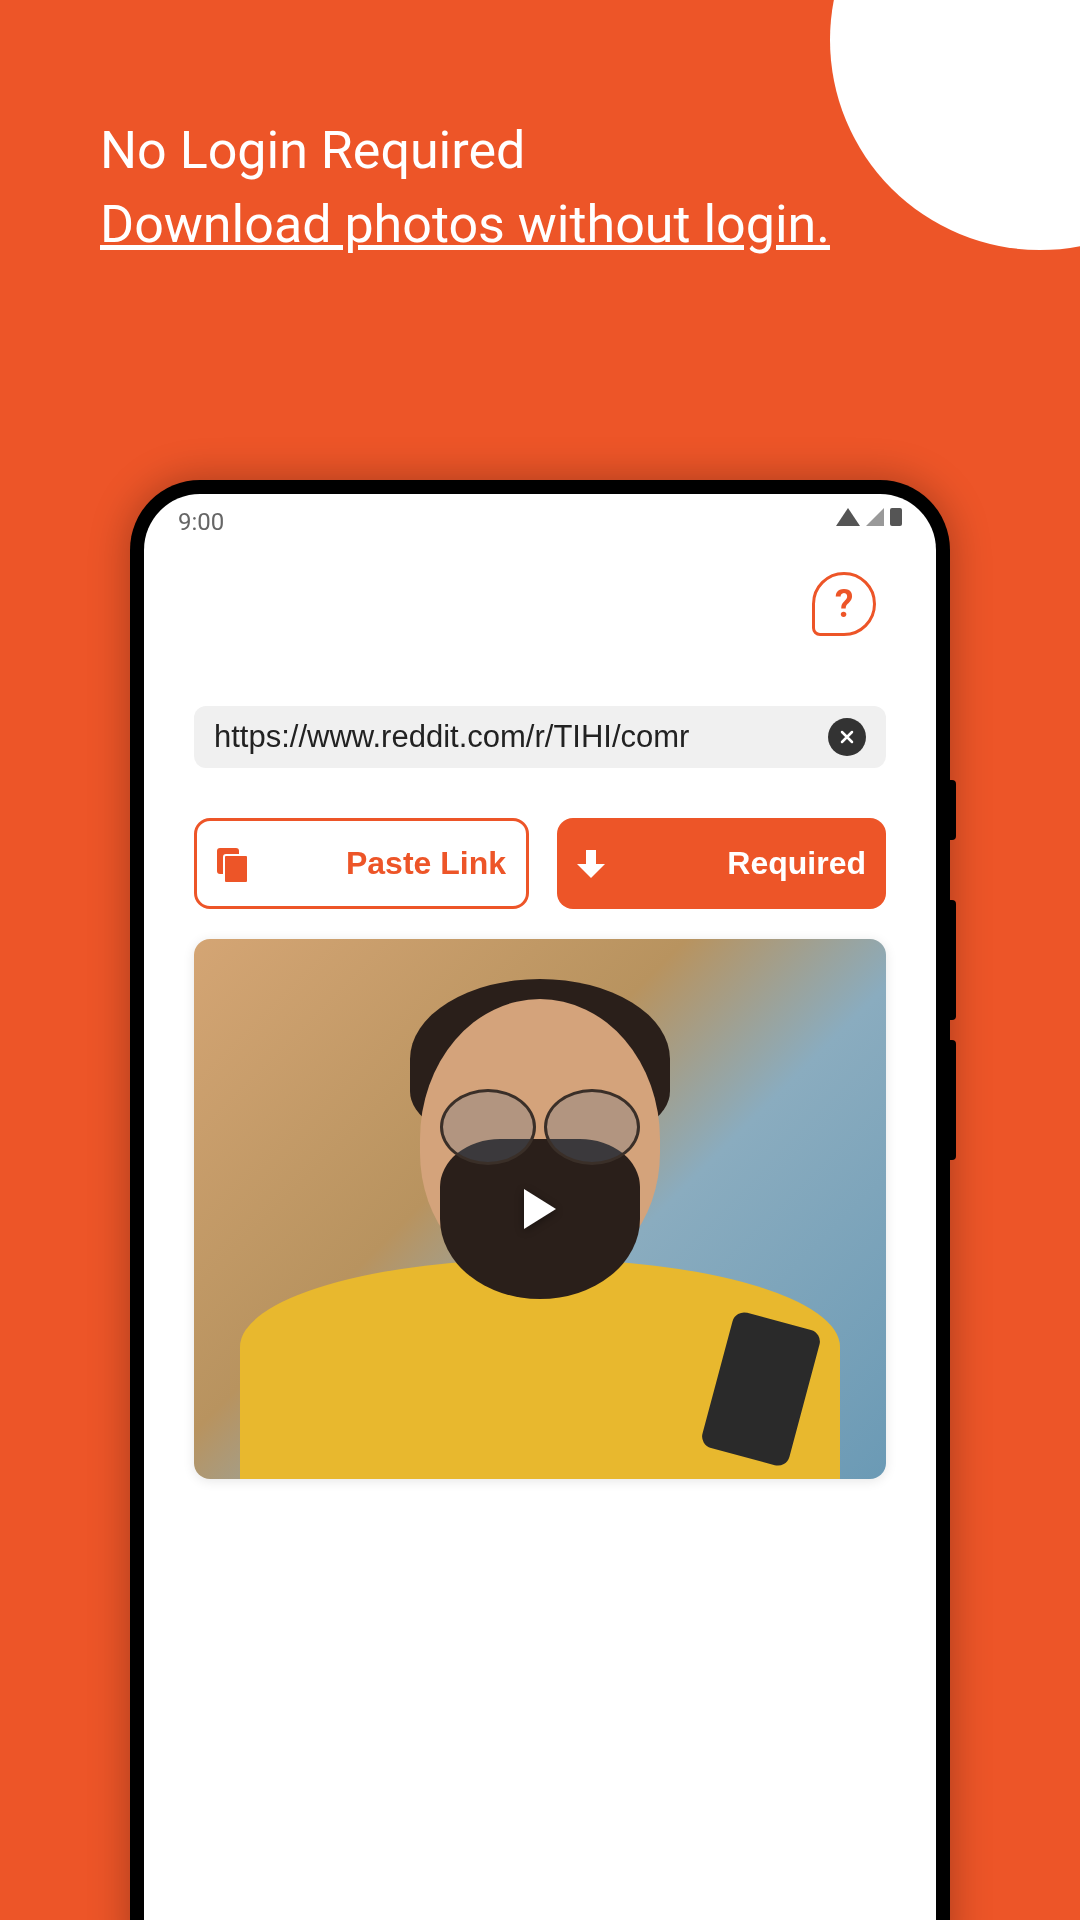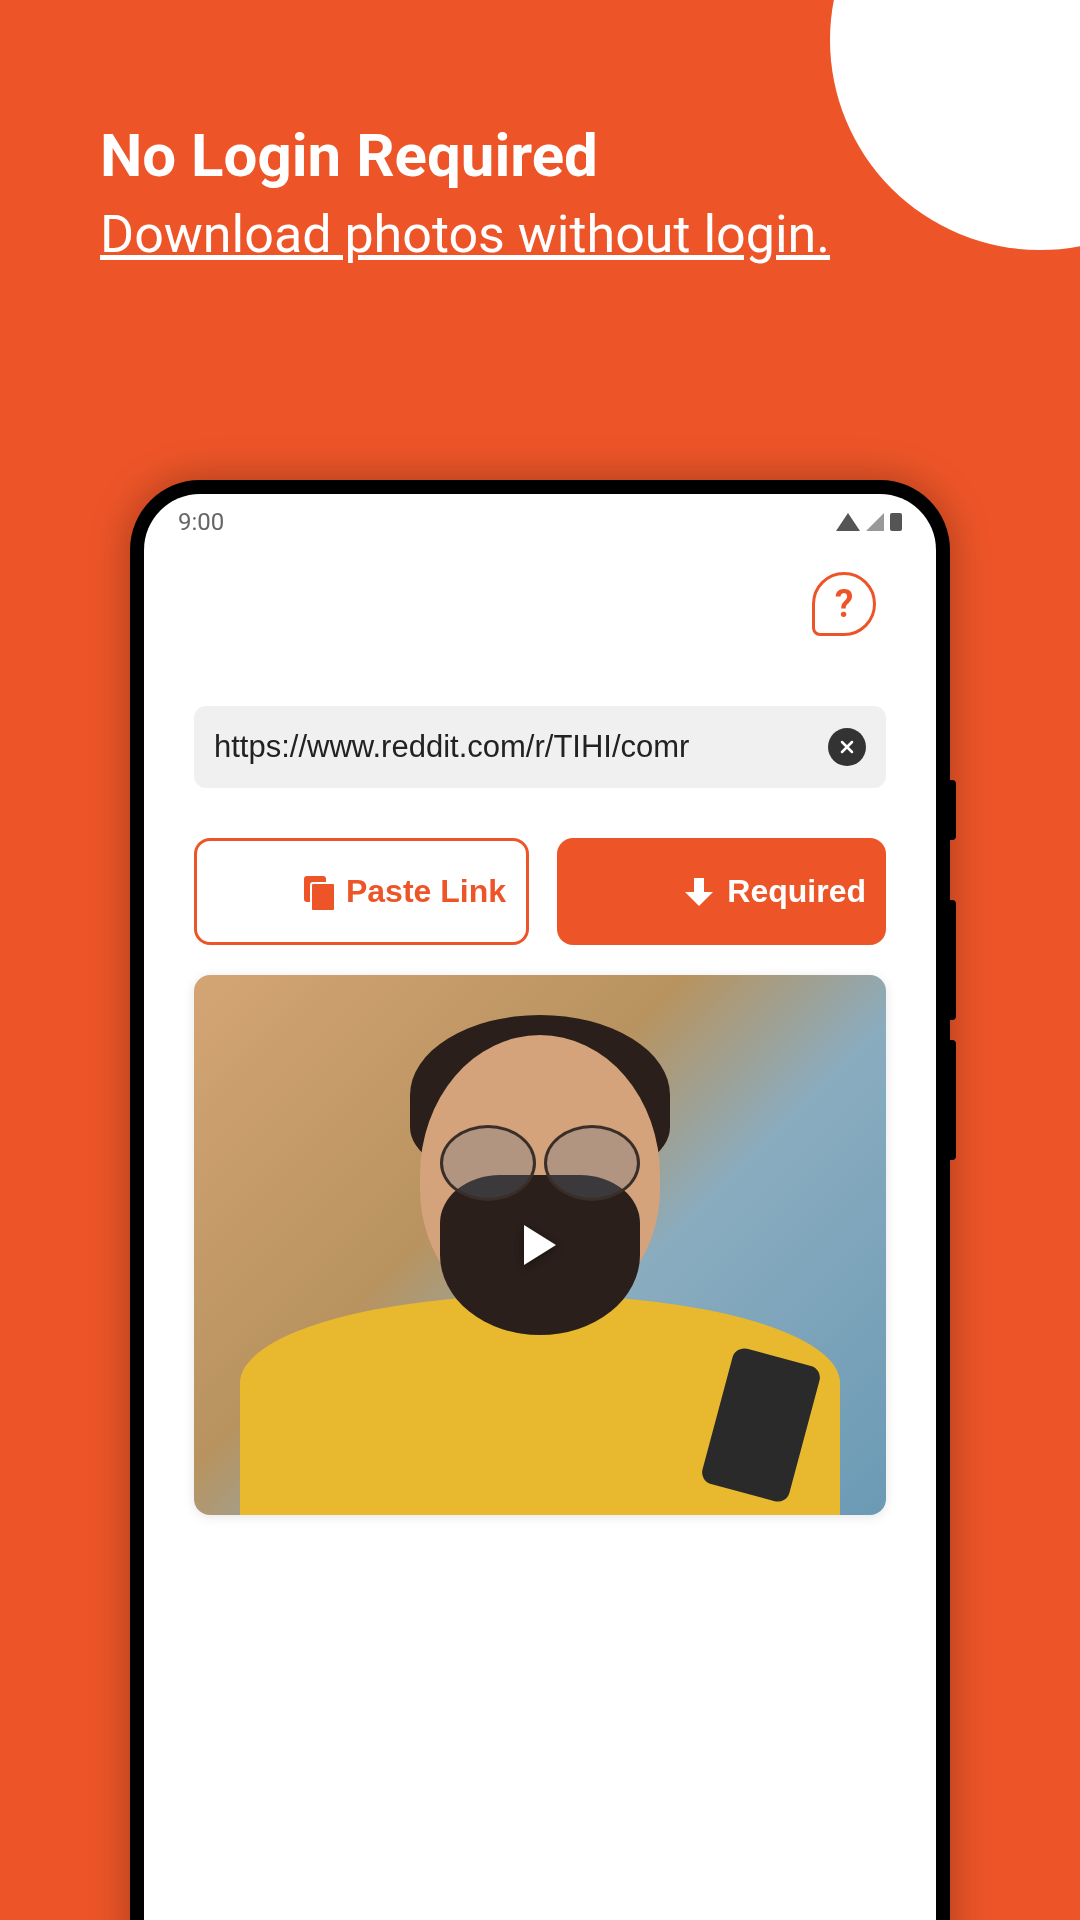--- a/index.html
+++ b/index.html
@@ -26,22 +26,22 @@
       background: white;
       border-radius: 50%;
     }
     
     .promo-header {
       padding: 120px 100px 0 100px;
       color: white;
     }
     
     .promo-title {
-      font-size: 60px;
-      font-weight: 700;
+      font-size: 52px;
+      font-weight: 400;
       margin-bottom: 10px;
     }
     
     .promo-subtitle {
       font-size: 52px;
       font-weight: 400;
       line-height: 1.3;
       text-decoration: underline;
     }
     
@@ -63,21 +63,21 @@
       height: 100%;
       background: white;
       border-radius: 56px;
       overflow: hidden;
       position: relative;
     }
     
     .status-bar {
       display: flex;
       justify-content: space-between;
-      align-items: center;
+      align-items: flex-start;
       padding: 14px 34px 6px 34px;
       font-size: 24px;
       color: #666;
     }
     
     .status-icons {
       display: flex;
       gap: 6px;
       align-items: center;
     }
@@ -105,21 +105,21 @@
       font-size: 38px;
       font-weight: 600;
       cursor: pointer;
     }
     
     .url-input-container {
       display: flex;
       align-items: center;
       background: #f0f0f0;
       border-radius: 12px;
-      padding: 22px 20px;
+      padding: 12px 20px;
       margin-bottom: 50px;
     }
     
     .url-input {
       flex: 1;
       border: none;
       background: transparent;
       font-size: 31px;
       color: #222;
       outline: none;
@@ -143,27 +143,27 @@
     }
     
     .button-row {
       display: flex;
       gap: 28px;
       margin-bottom: 30px;
     }
     
     .btn {
       flex: 1;
-      padding: 32px 20px;
+      padding: 24px 20px;
       border-radius: 16px;
       font-size: 32px;
       font-weight: 600;
       display: flex;
       align-items: center;
-      justify-content: flex-end;
+      justify-content: space-between;
       gap: 14px;
       cursor: pointer;
       border: none;
     }
     
     .btn-outline {
       background: white;
       border: 3px solid #ed5528;
       color: #ed5528;
     }

